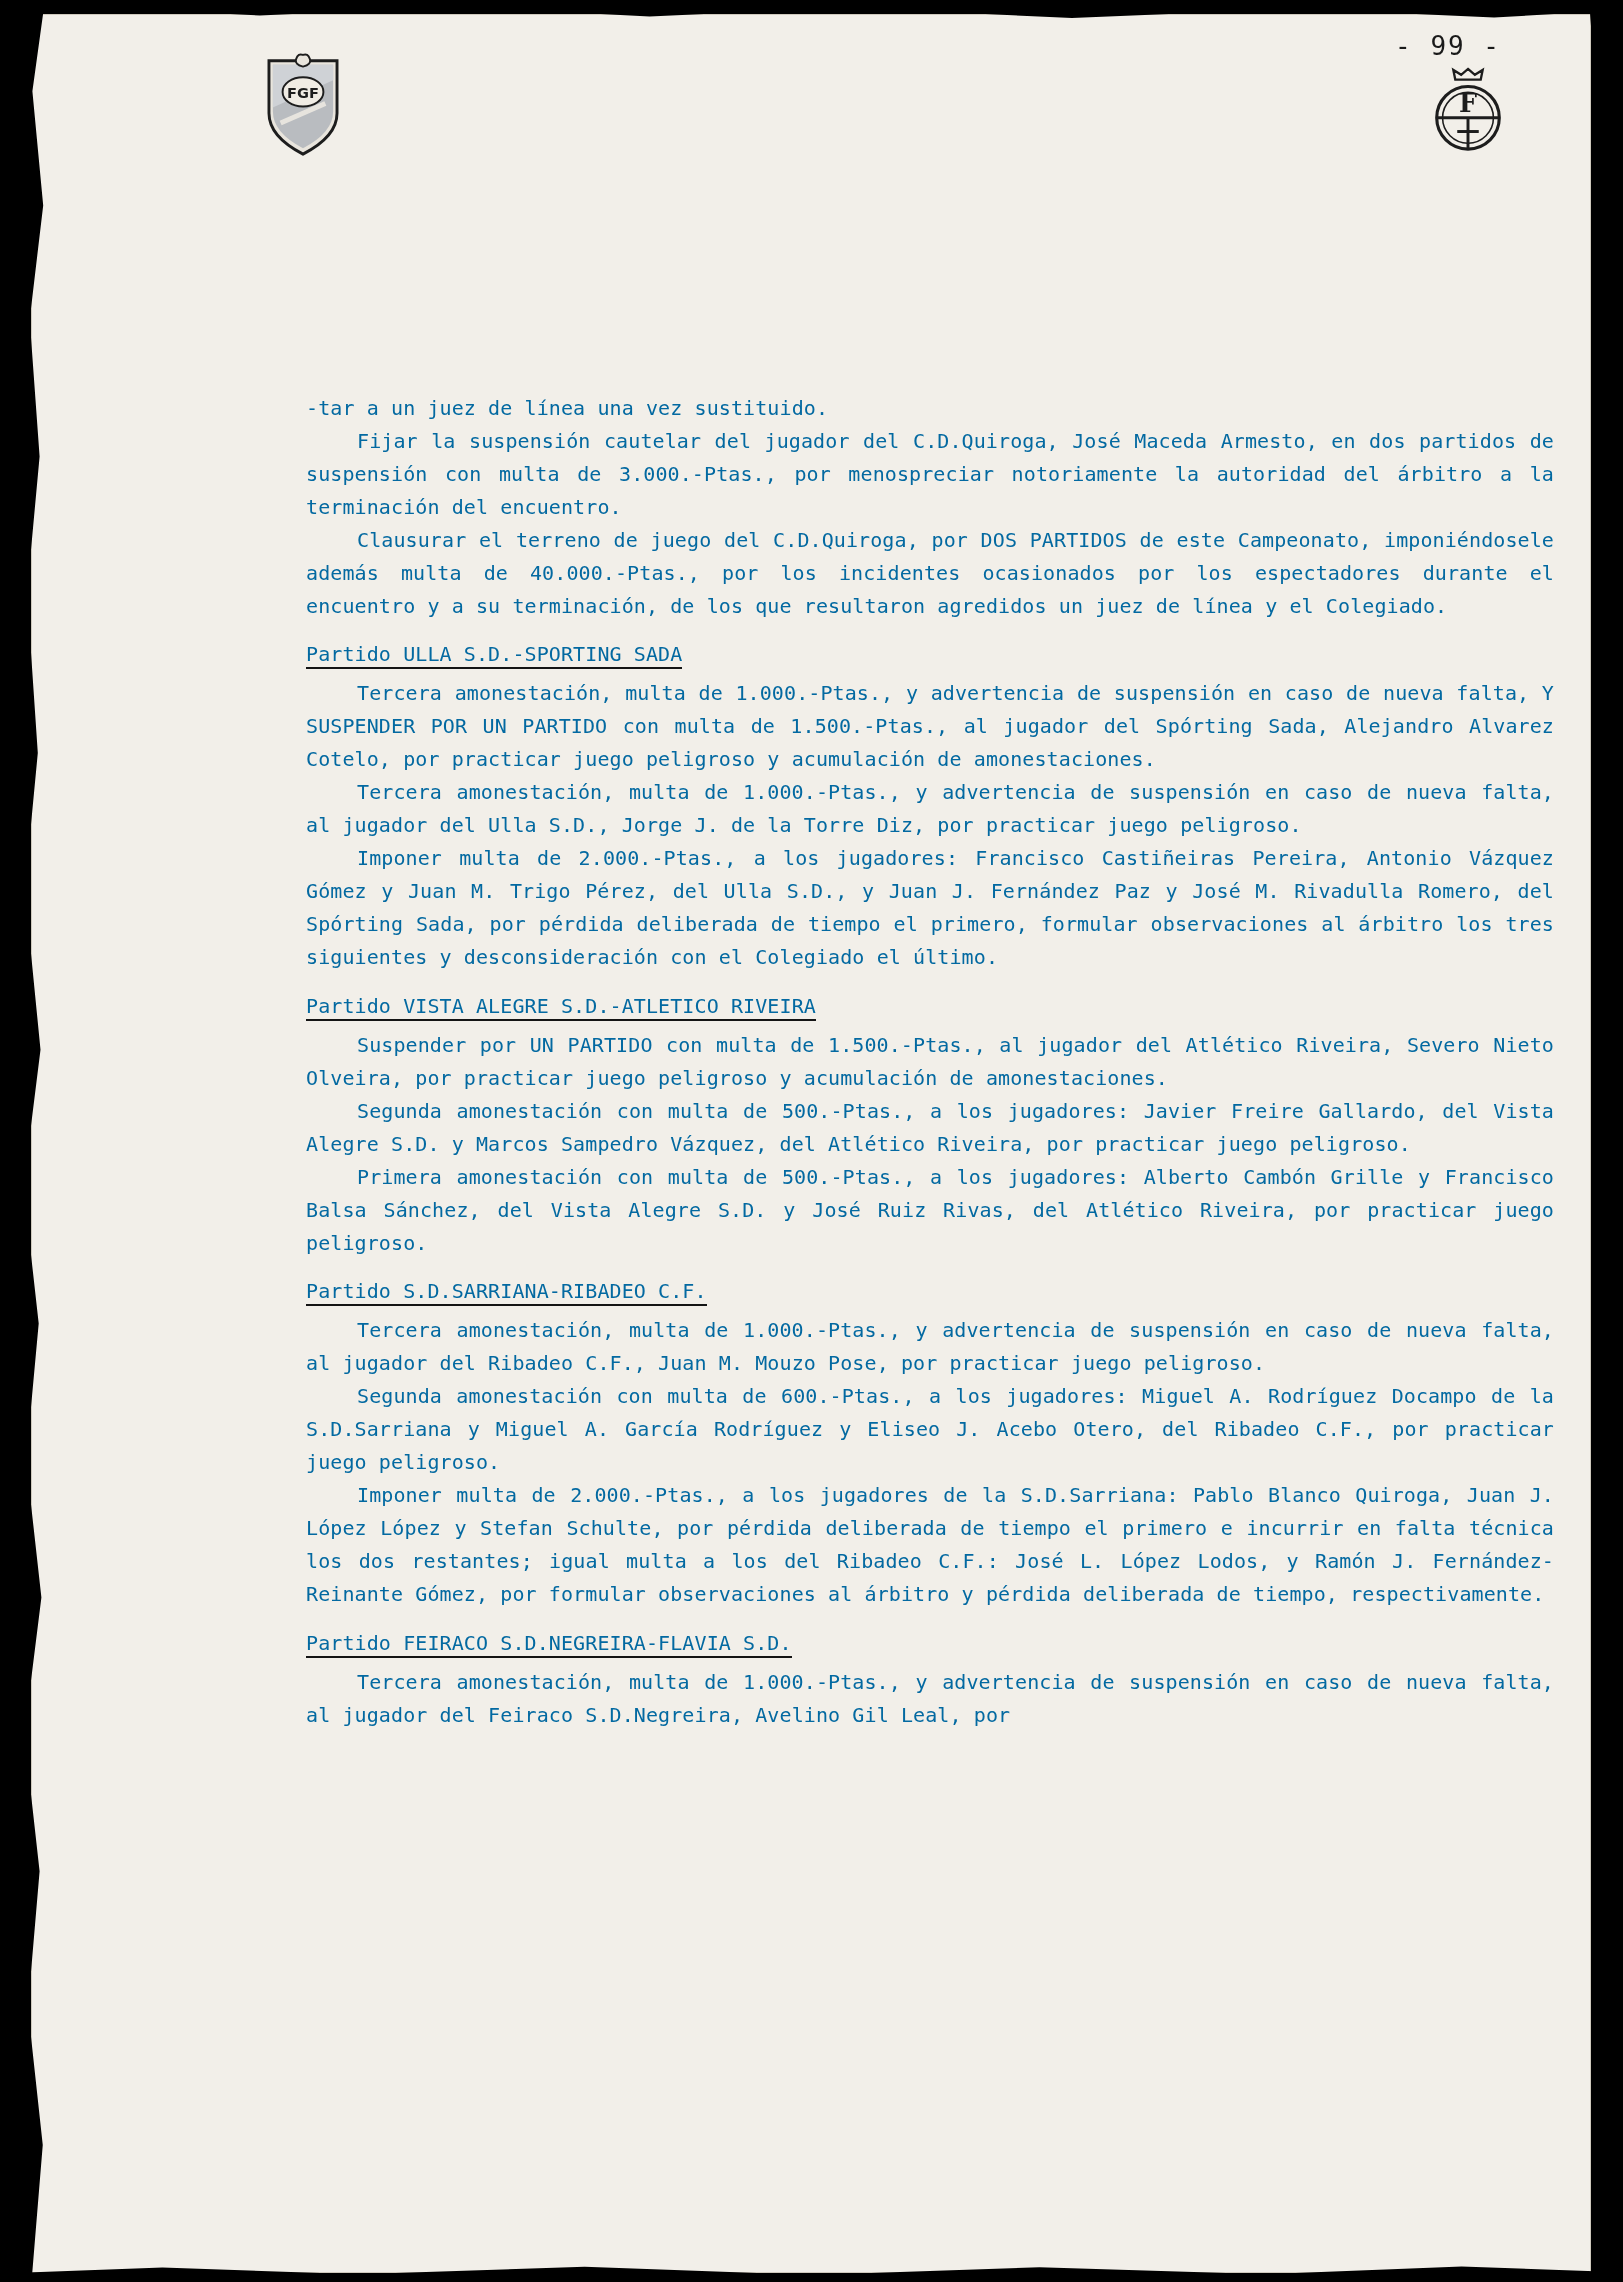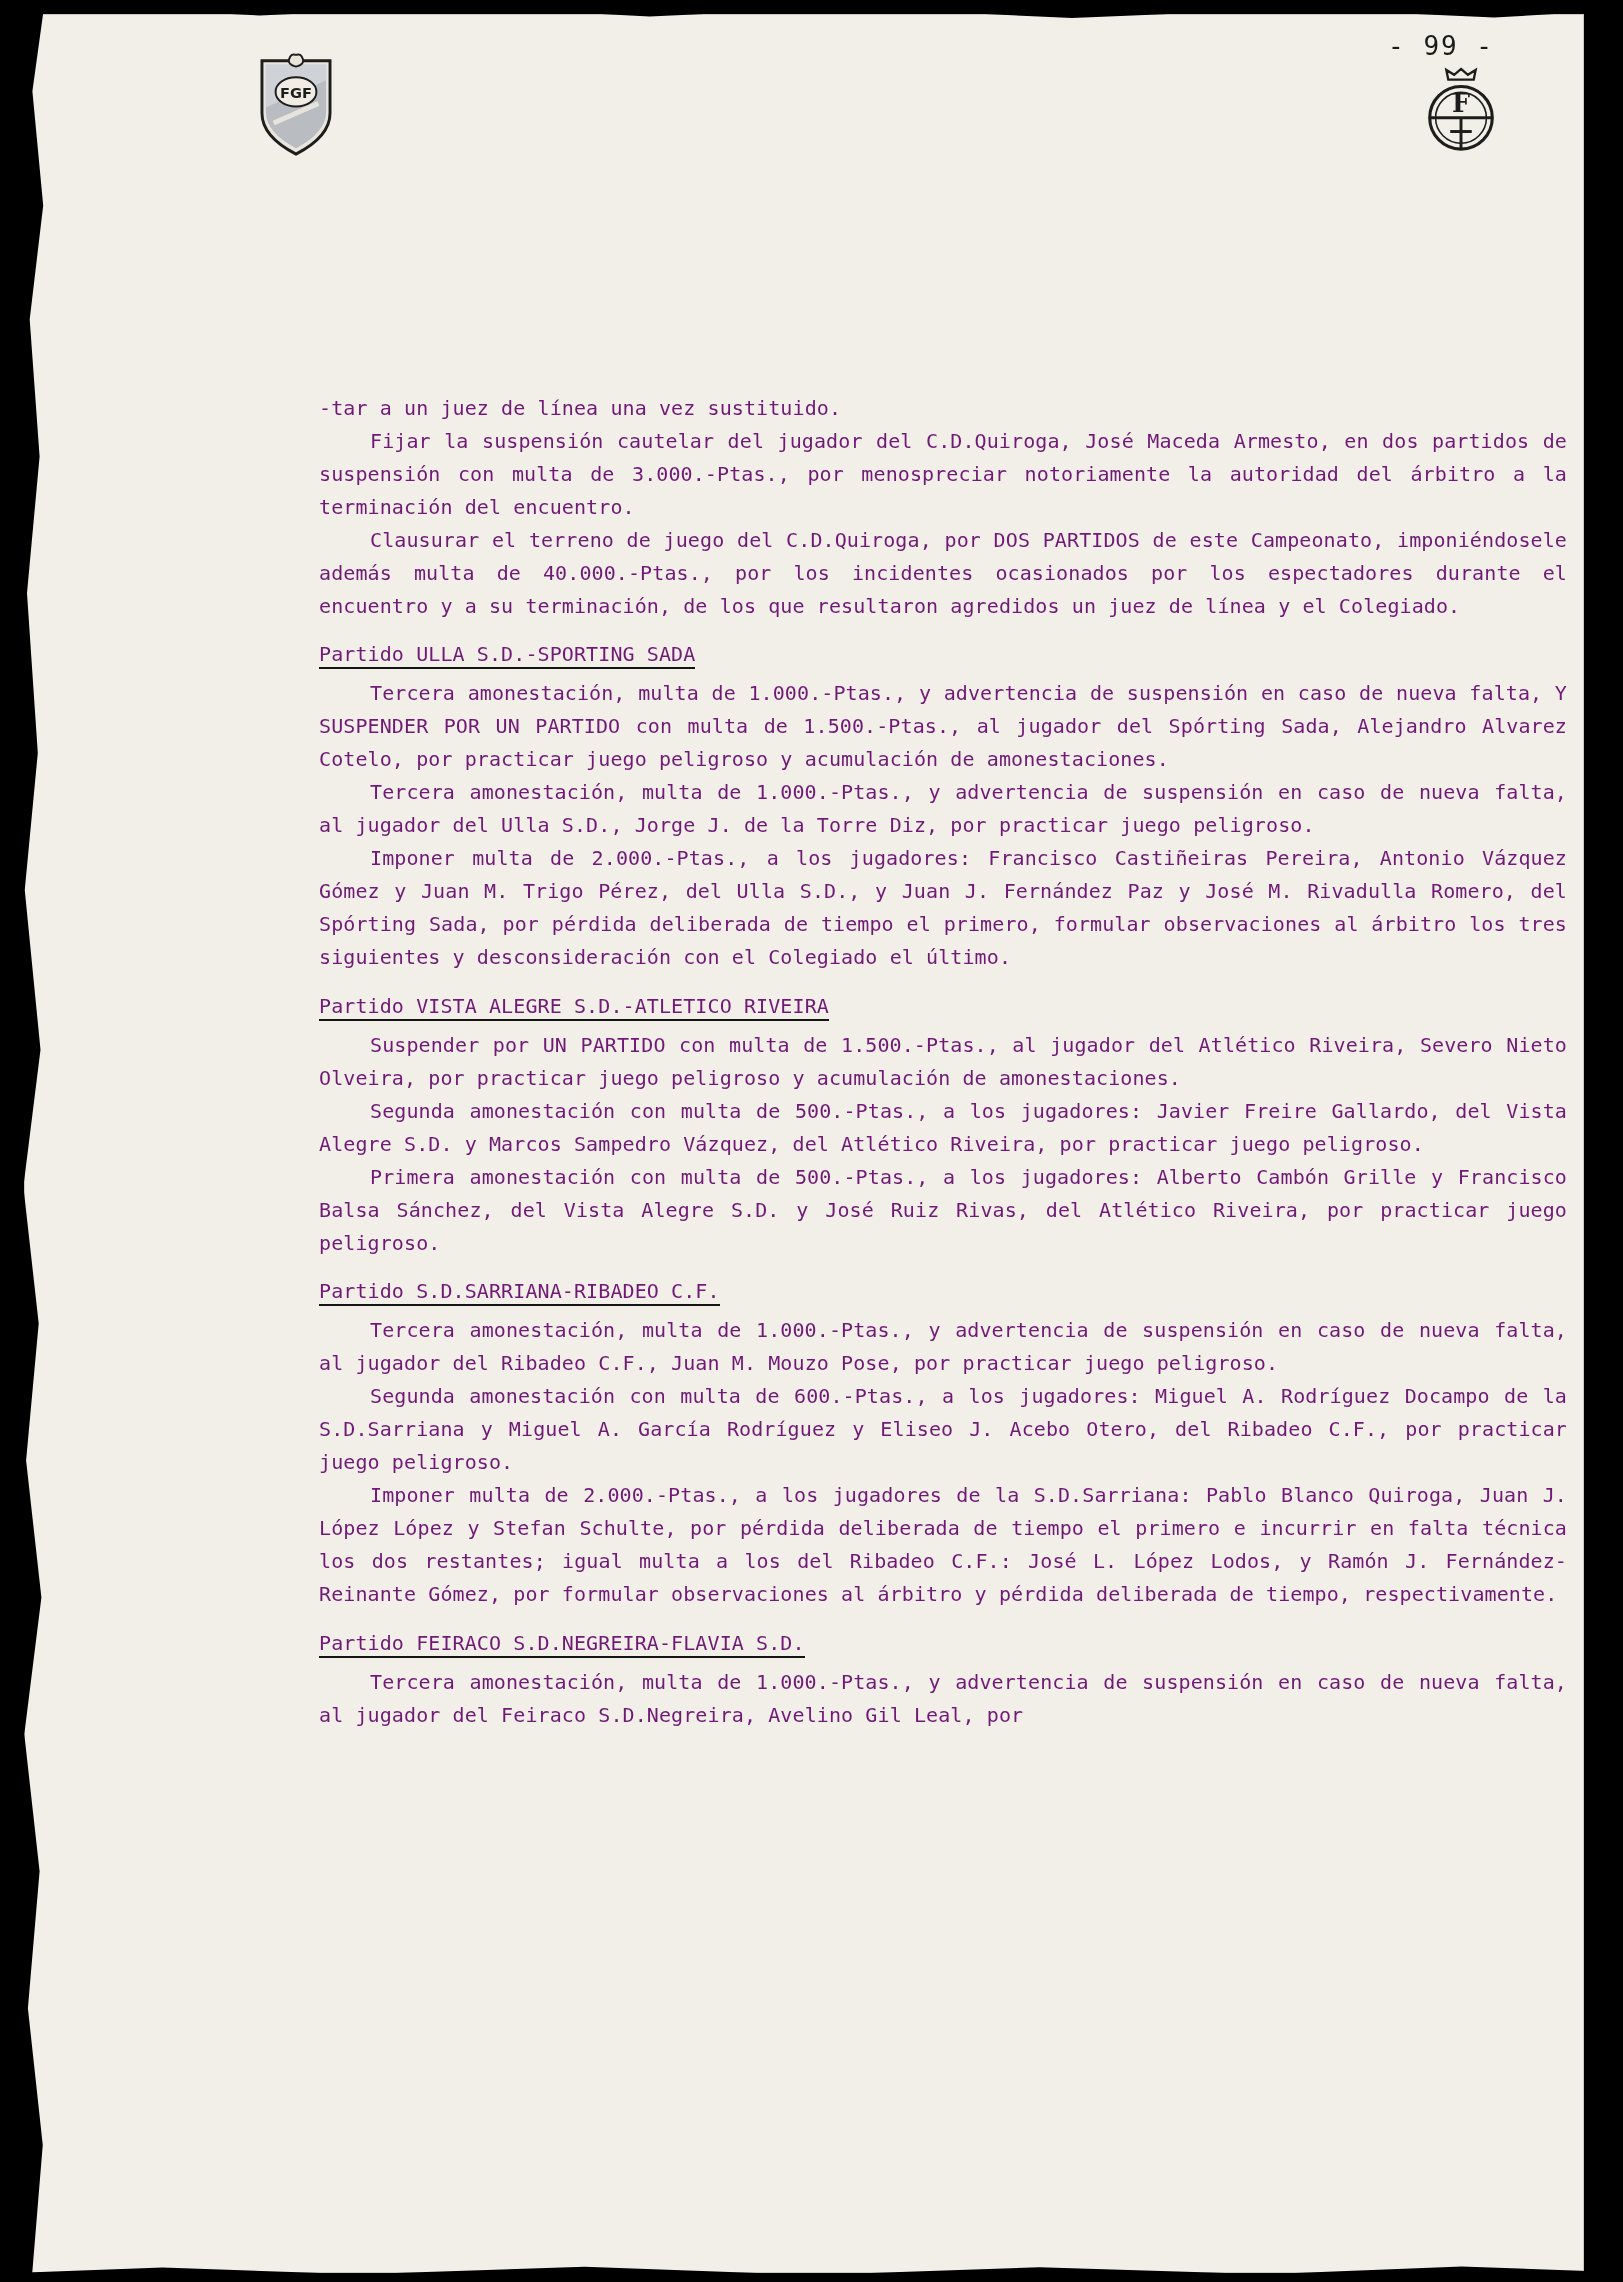--- a/index.html
+++ b/index.html
@@ -11,21 +11,21 @@
     position: relative;
     width: 1624px;
     height: 2282px;
     background: #000;
     overflow: hidden;
     font-family: "DejaVu Sans Mono", "Liberation Mono", monospace;
   }
   
   #sheet {
     position: absolute;
-    left: 24px;
+    left: 31px;
     top: 13.7px;
     width: 1560px;
     height: 2259px;
     background: #f2efe9;
     box-shadow: 0 0 0 1px #cfc9bd inset;
   }
   
   .edge-left {
     position: absolute;
     left: 0; top: 0;
@@ -113,25 +113,24 @@
     height: 2px;
     background: #20304a;
     margin: 0 auto 4.9px auto;
   }
   
   .body {
     position: absolute;
     left: 275px;
     top: 378px;
     width: 1248px;
-    color: #701a75;
+    color: #0369a1;
     font-size: 20px;
     line-height: 33px;
     letter-spacing: 0.1px;
-    margin-left: 20px;
   }
   .para {
     margin: 0 0 0 0;
     text-align: justify;
     text-indent: 51px;
     white-space: normal;
   }
   .para.noindent { text-indent: 0; }
   .section-head {
     margin: 15.6px 0 5.9px 0;

